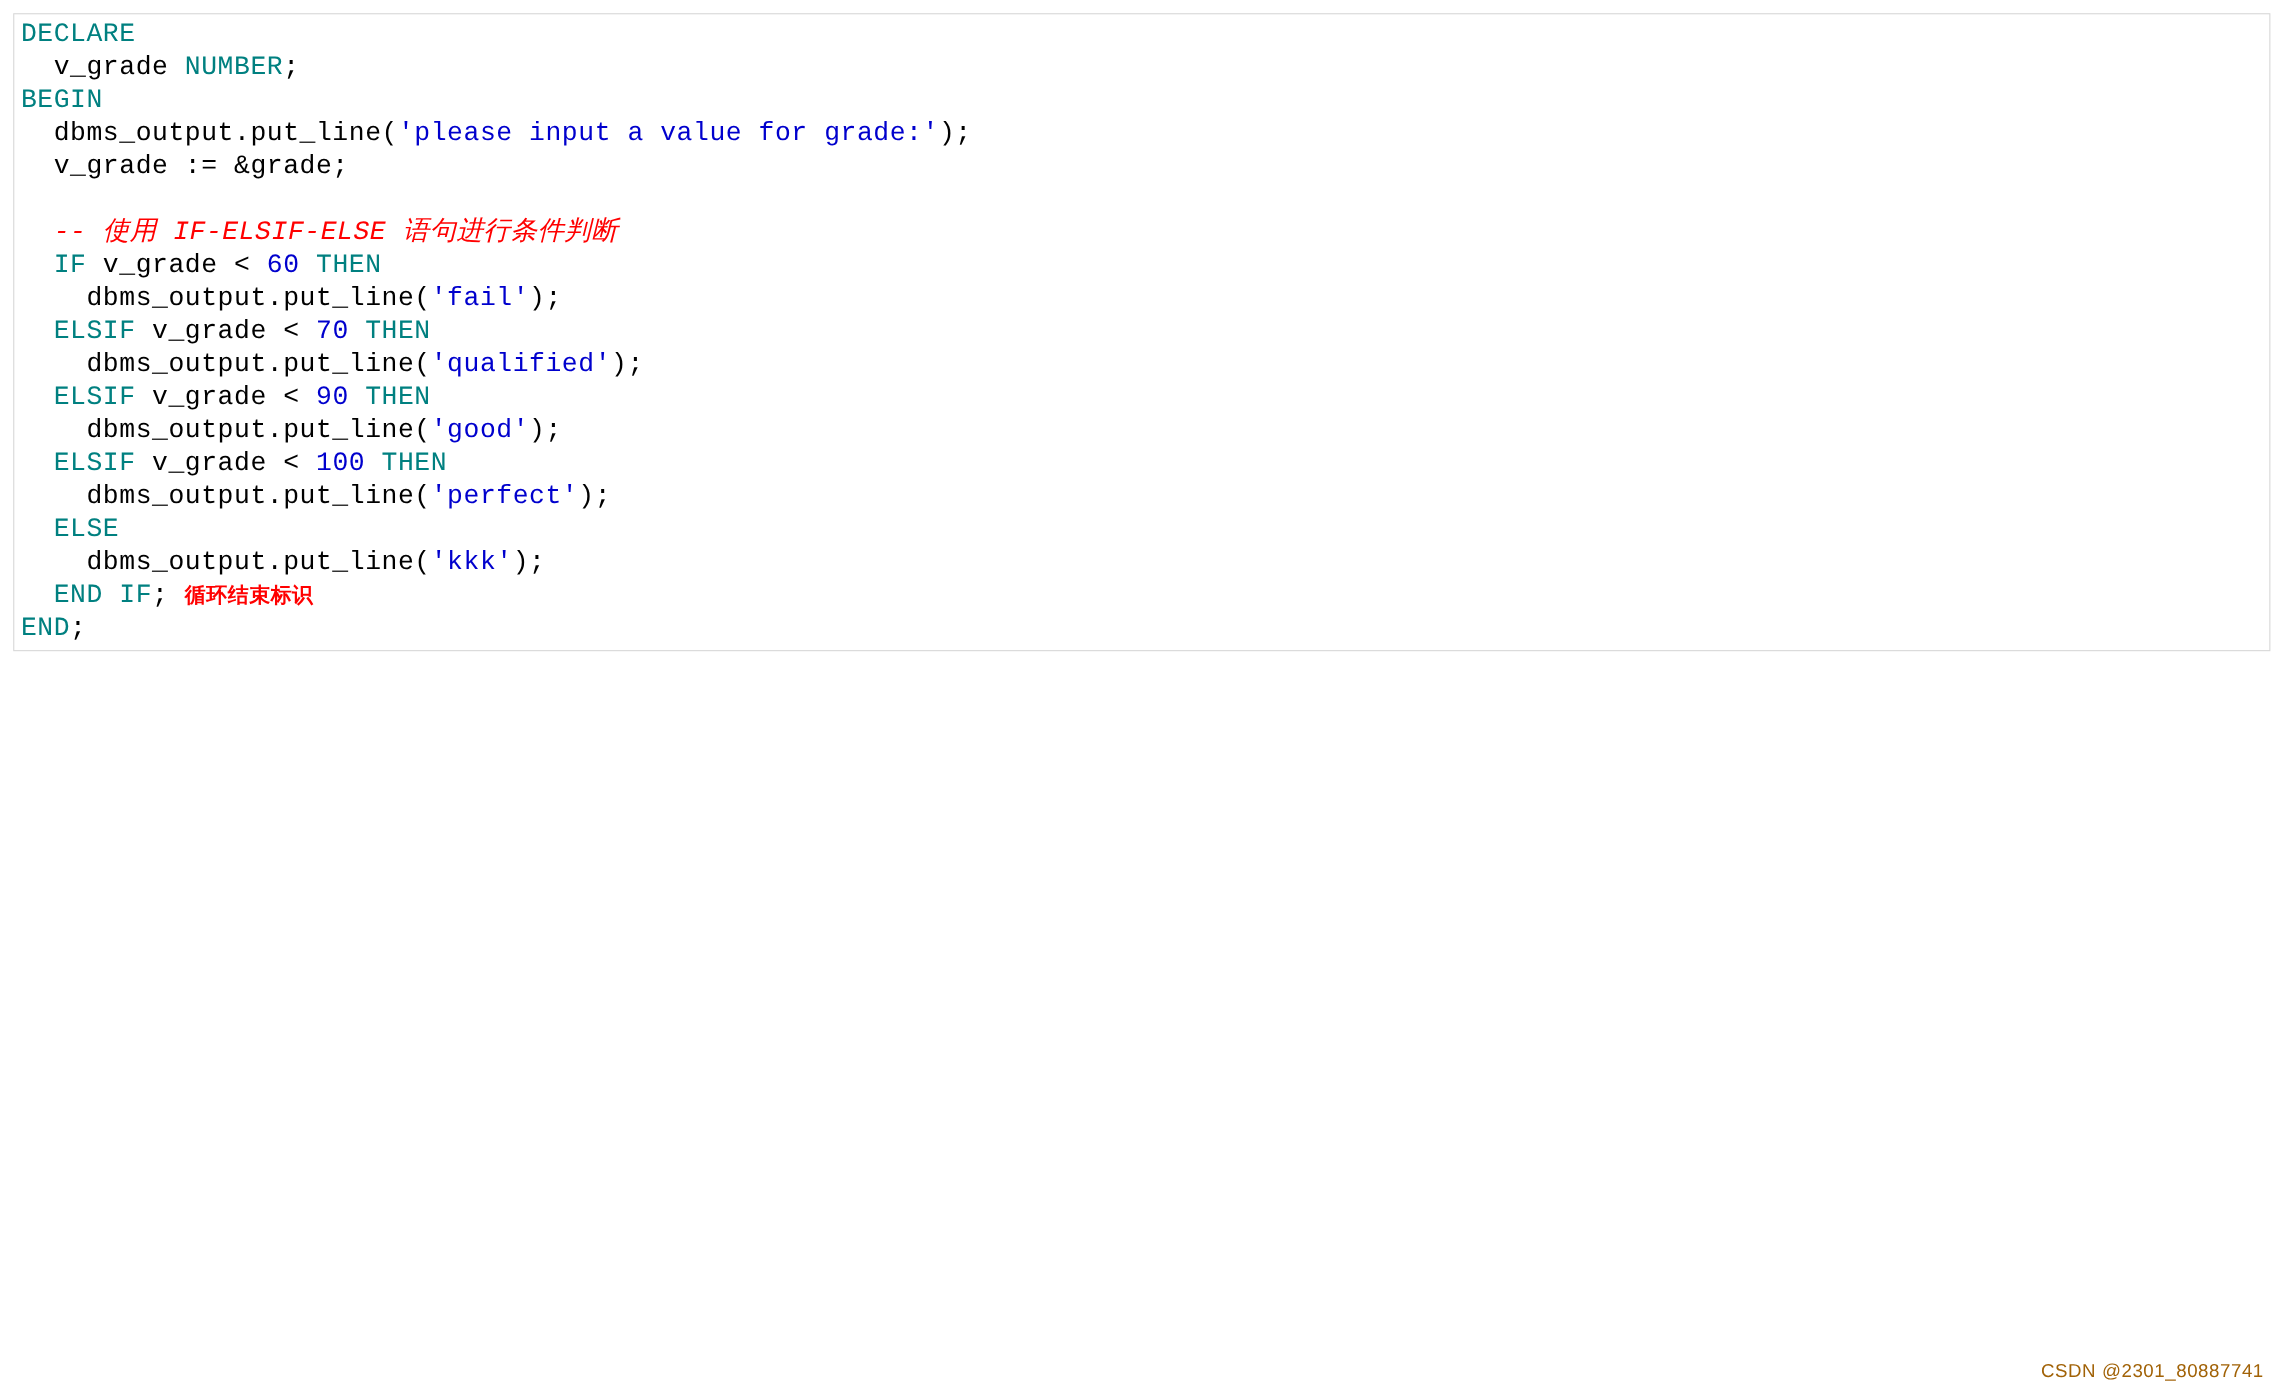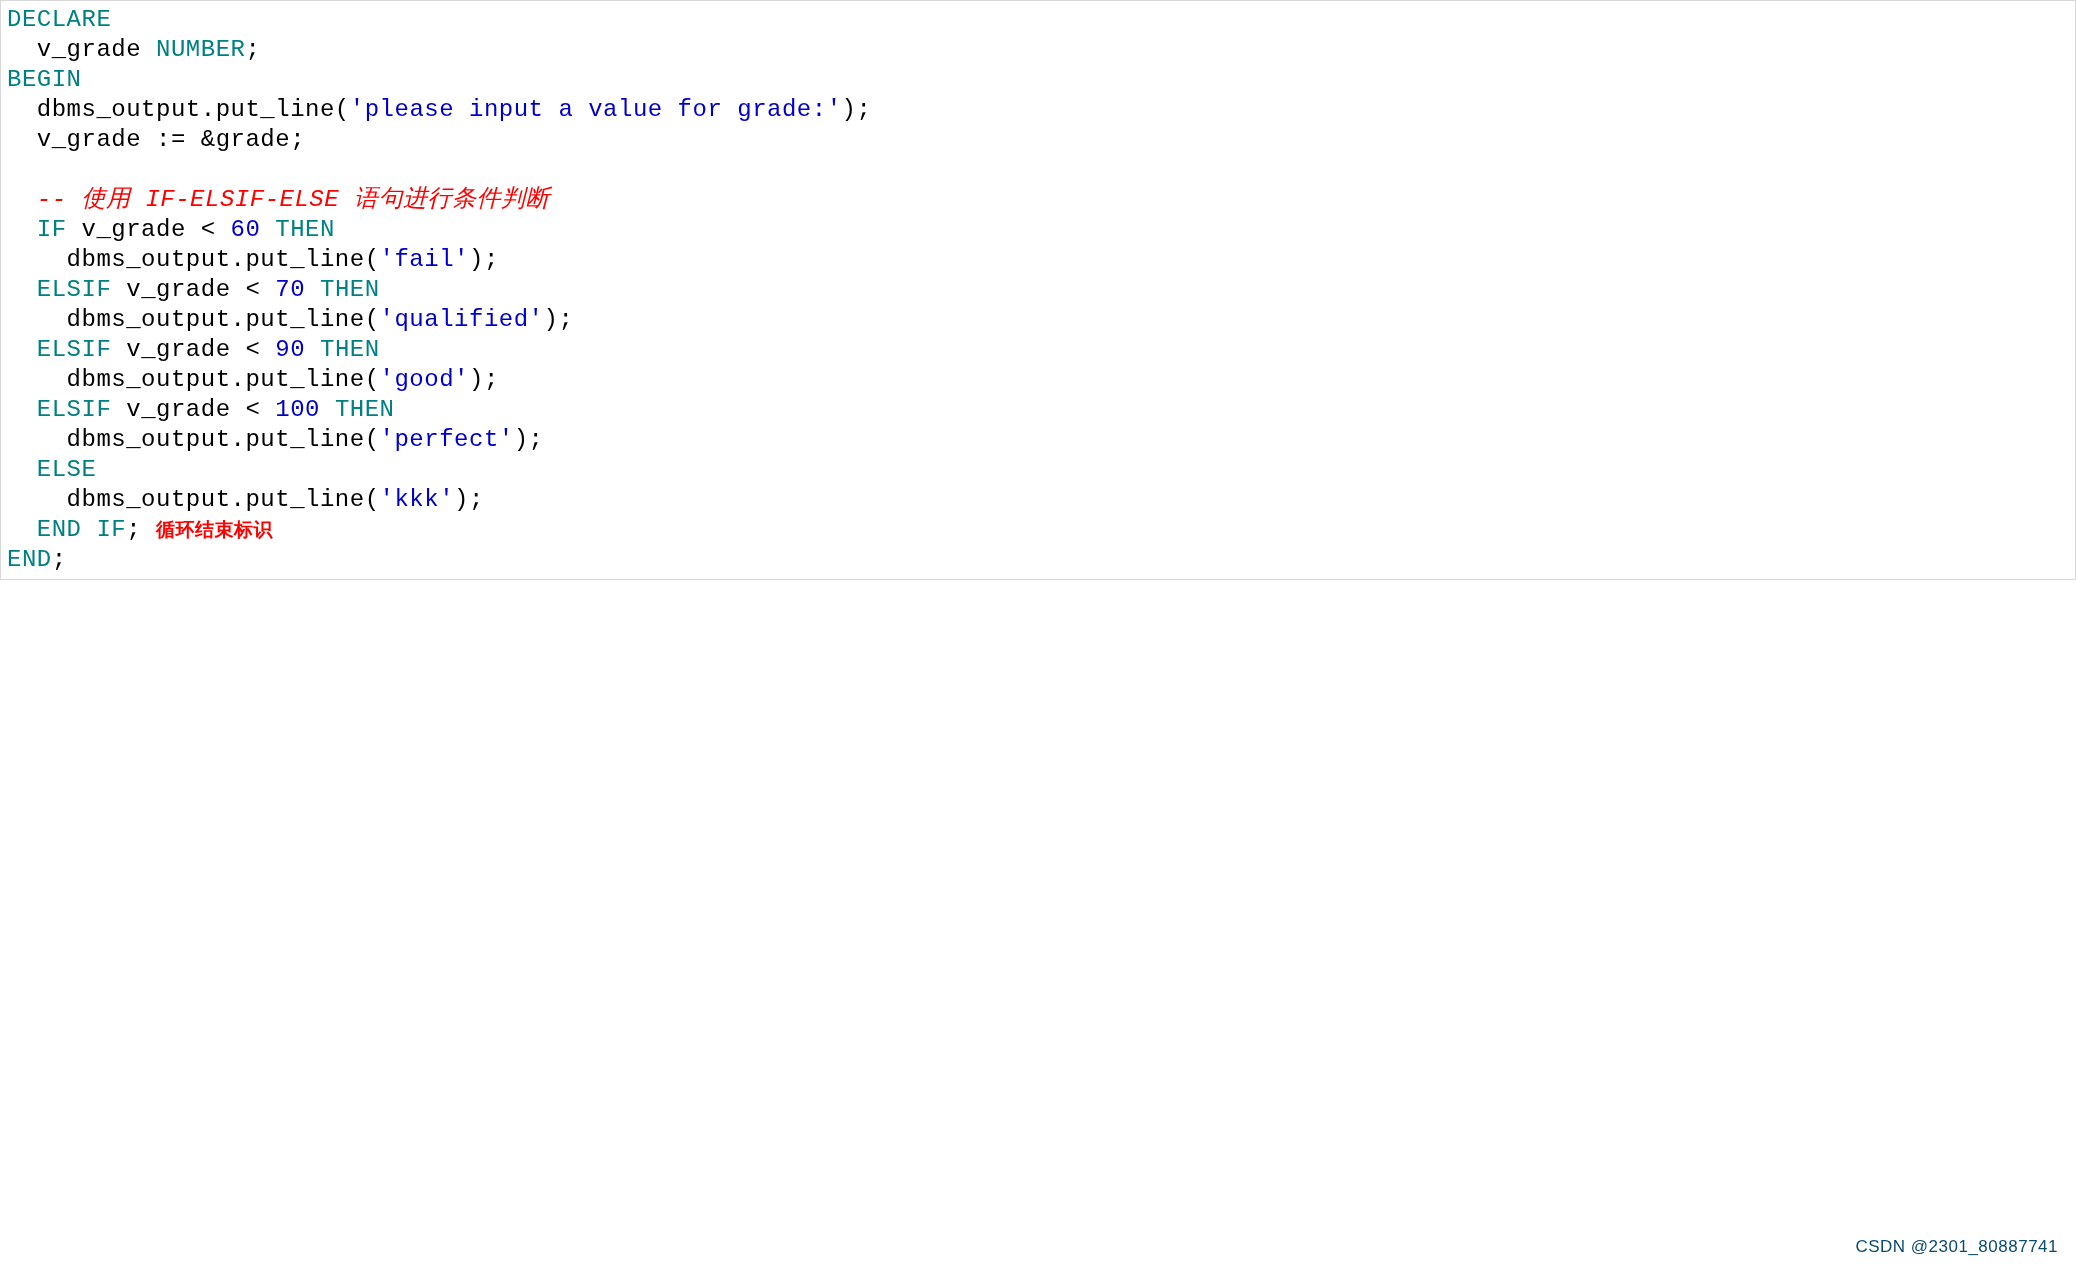--- a/index.html
+++ b/index.html
@@ -13,40 +13,40 @@
       background: #ffffff;
       padding: 0;
       position: relative;
       width: 2076px;
       height: 1267px;
       overflow: hidden;
     }
     pre {
       font-family: inherit;
       white-space: pre;
-      margin: 0;
+      margin: 12px;
       line-height: 1.25;
       padding: 4px 6px;
       border: 1px solid #d8d8d8;
       font-size: 24px;
       letter-spacing: 0.5px;
     }
     .kw { color: #008080; }
     .id { color: #000000; }
     .num { color: #0000cd; }
     .str { color: #0000cd; }
     .comment { color: #ff0000; font-style: italic; }
     .anno { color: #ff0000; font-style: normal; font-weight: bold; font-family: "Microsoft YaHei", sans-serif; font-size: 19px; }
     .watermark {
       position: absolute;
       right: 18px;
       bottom: 10px;
       font-family: Arial, sans-serif;
       font-size: 17px;
-      color: #0c4a6e;
+      color: #a16207;
       letter-spacing: 0.5px;
     }
   </style>
 </head>
 <body>
 
 <pre><span class="kw">DECLARE</span>
 <span class="id">  v_grade </span><span class="kw">NUMBER</span><span class="id">;</span>
 <span class="kw">BEGIN</span>
 <span class="id">  dbms_output.put_line(</span><span class="str">'please input a value for grade:'</span><span class="id">);</span>

